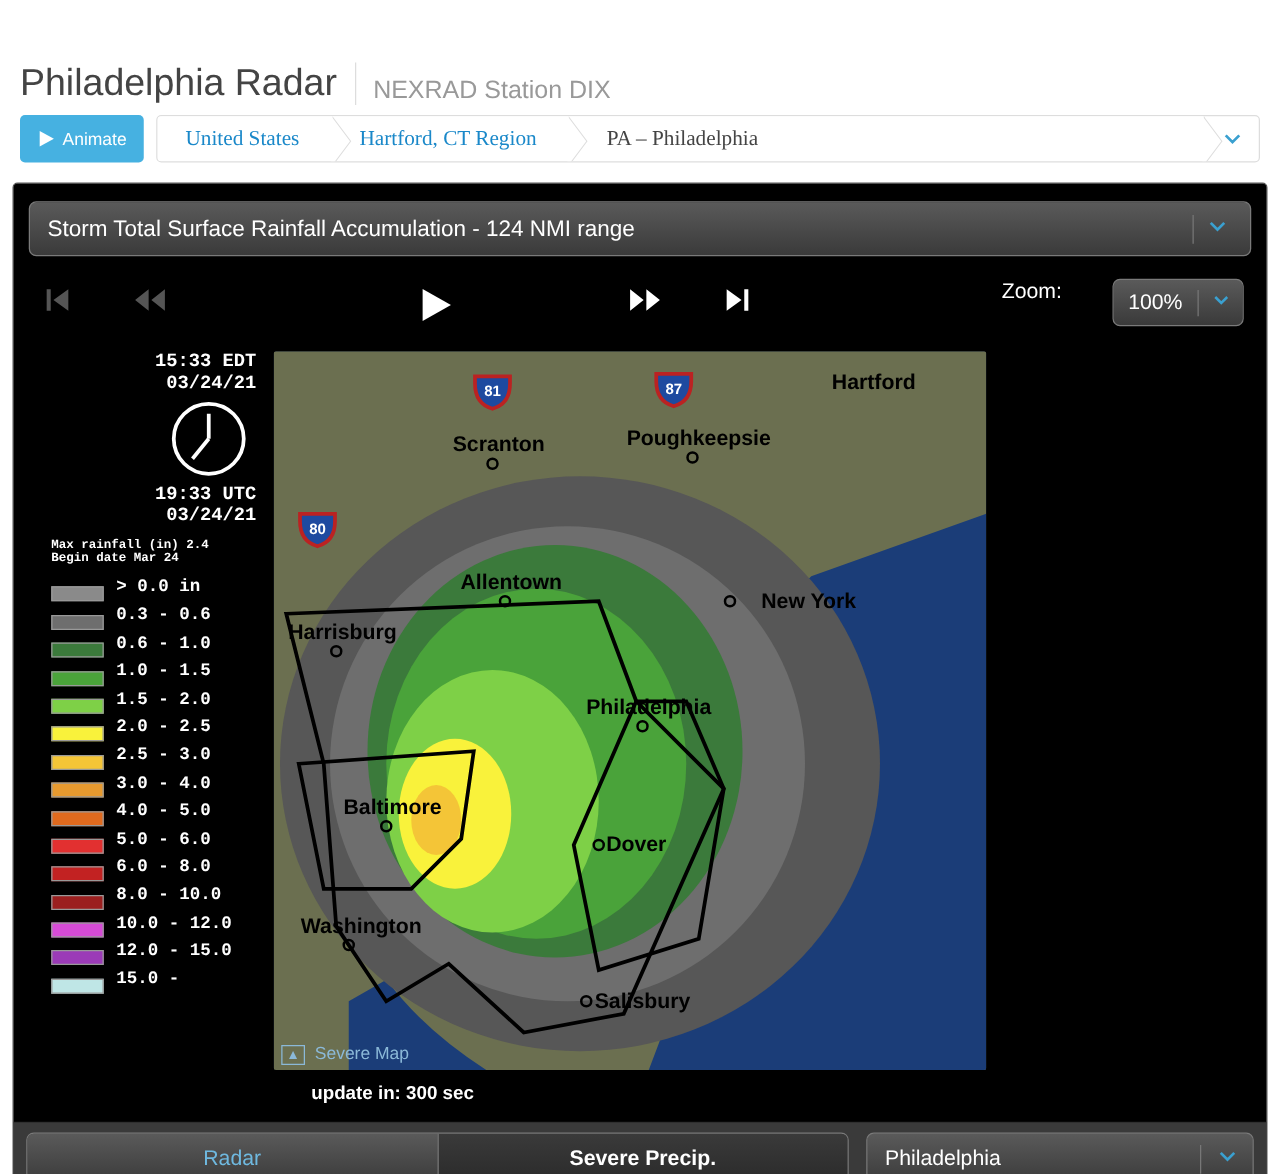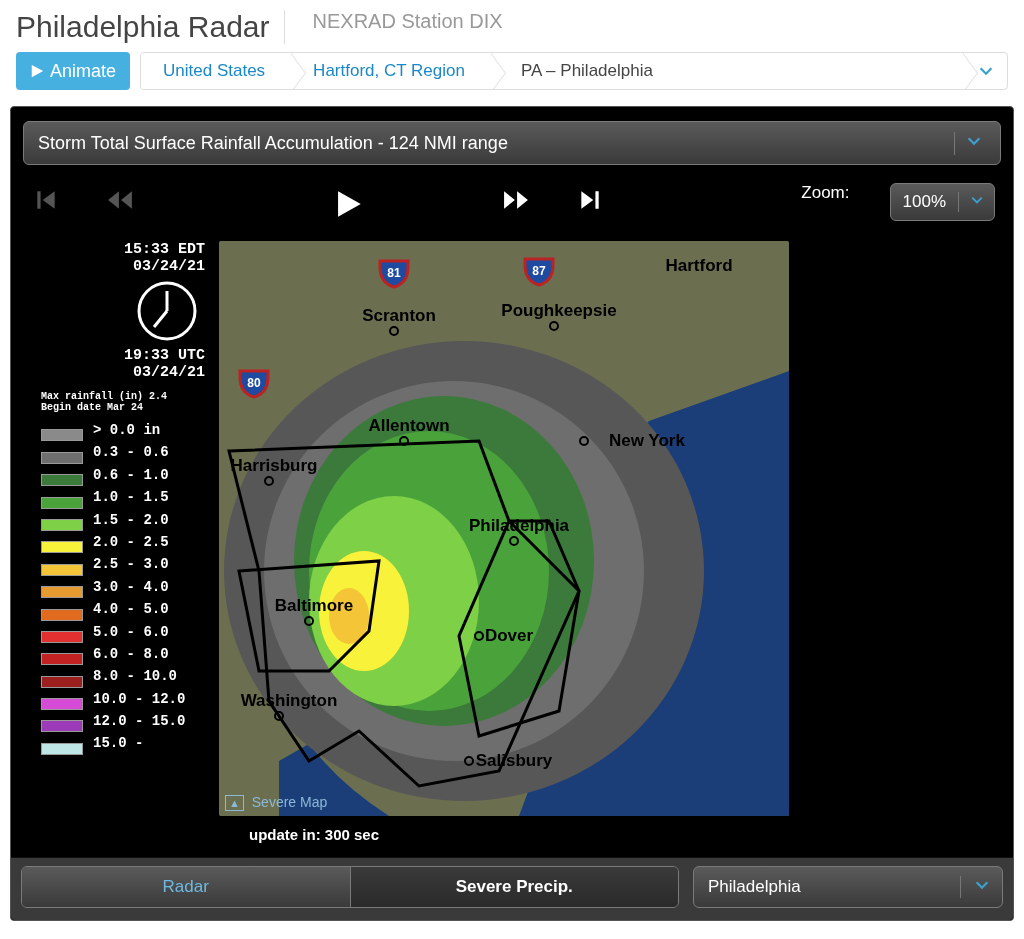--- a/index.html
+++ b/index.html
@@ -17,23 +17,24 @@
     font-family: -apple-system, "Helvetica Neue", Arial, sans-serif;
     background: #fff;
     color: #333;
   }
 
   .page { width: 1024px; }
 
   
   .header {
     display: flex;
-    align-items: flex-start;
-    gap: 28px;
+    align-items: flex-end;
+    gap: 14px;
     padding: 10px 16px 0 16px;
+    margin-top: 40px;
   }
   .page-title {
     font-size: 30px;
     font-weight: 400;
     color: #444;
     margin: 0;
     padding-right: 14px;
     border-right: 1px solid #ddd;
   }
   .page-subtitle {
@@ -46,21 +47,21 @@
     display: flex;
     align-items: stretch;
     gap: 0;
     padding: 8px 16px 16px 16px;
   }
   .animate-btn {
     background: #46b1e1;
     color: #fff;
     border: none;
     border-radius: 4px;
-    font-size: 18px;
+    font-size: 14px;
     padding: 6px 14px;
     display: inline-flex;
     align-items: center;
     gap: 6px;
     cursor: pointer;
     margin-right: 10px;
   }
   .animate-btn svg { fill: #fff; }
 
   .breadcrumb {
@@ -72,20 +73,21 @@
   }
   .crumb {
     position: relative;
     padding: 8px 26px 8px 22px;
     font-size: 17px;
     color: var(--blue-link);
     cursor: pointer;
     background: #fff;
     display: flex;
     align-items: flex-start;
+    font-family: Liberation Serif, serif;
   }
   .crumb:not(:last-child)::after,
   .crumb:not(:last-child)::before {
     content: "";
     position: absolute;
     right: -14px;
     top: 0;
     width: 0; height: 0;
     border-top: 20px solid transparent;
     border-bottom: 20px solid transparent;

